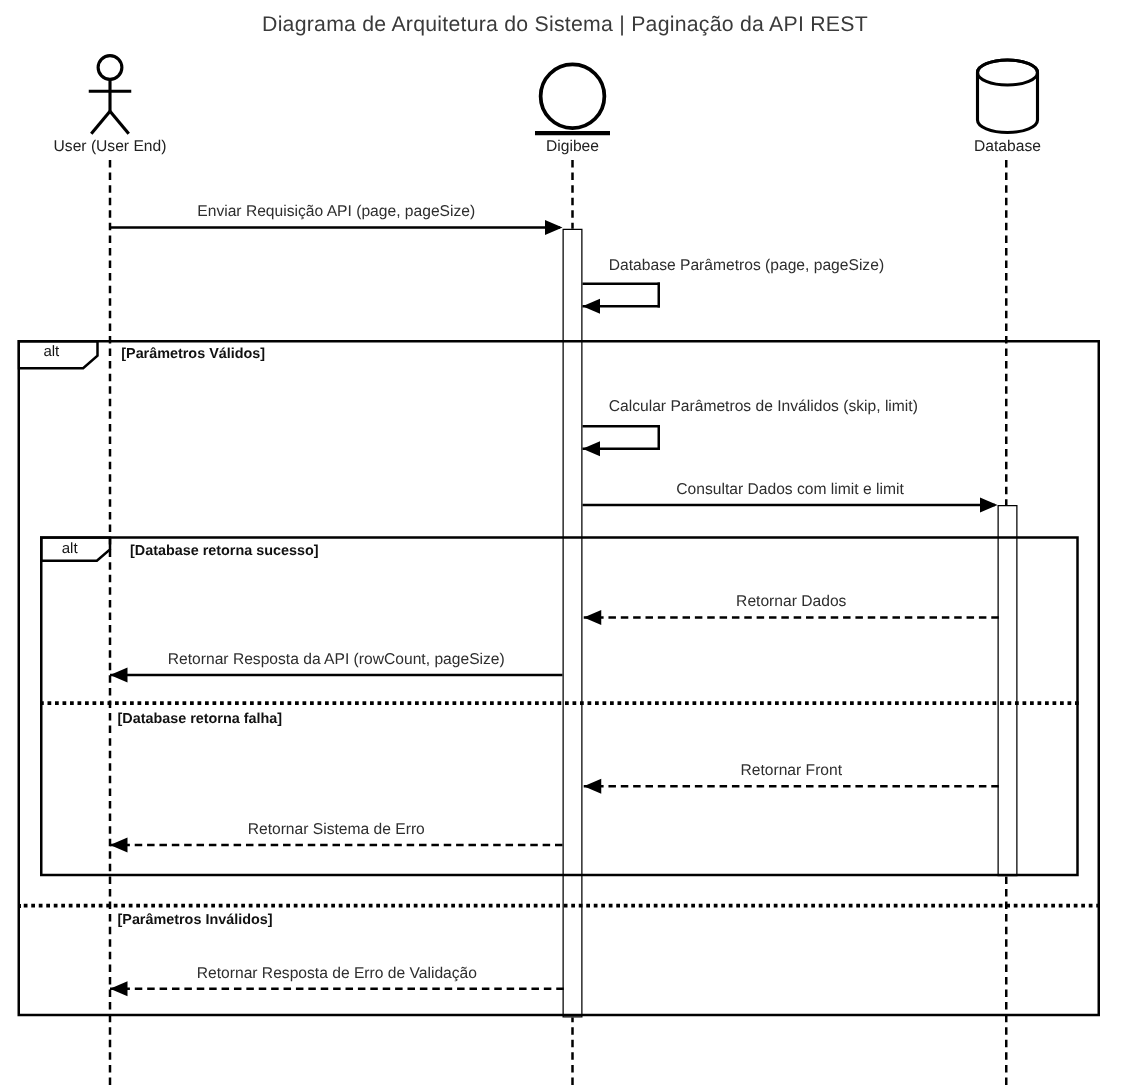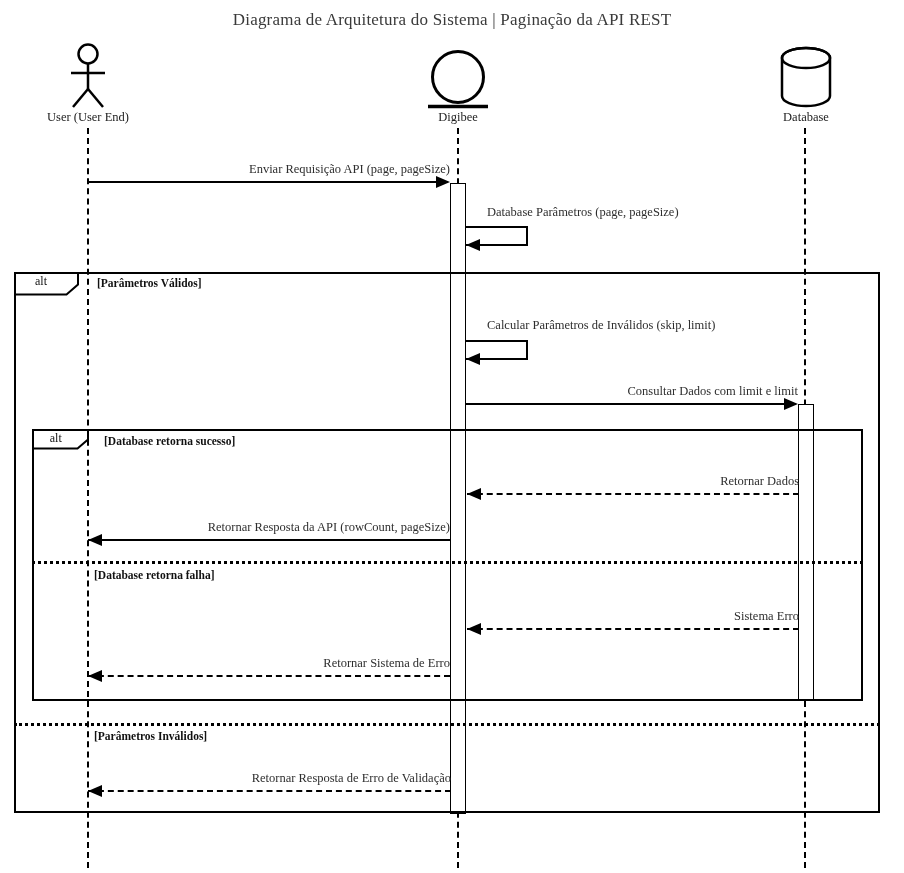--- a/index.html
+++ b/index.html
@@ -1,18 +1,18 @@
 <!DOCTYPE html>
 <html><head>
 <meta charset="utf-8">
 <style>
   html,body{margin:0;padding:0;background:#fff;}
   .canvas{
     position:relative;width:904px;height:873px;background:#ffffff;
-    font-family:Liberation Serif, serif;color:#333;overflow:hidden;
+    font-family:Liberation Sans, sans-serif;color:#333;overflow:hidden;
   }
   .title{
     position:absolute;left:0;top:10px;width:904px;text-align:center;
     font-size:17px;color:#3a3a3a;letter-spacing:0.2px;
   }
   .lifeline{position:absolute;width:0;border-left:2px dashed #000;}
   .participant-label{
     position:absolute;font-size:12.5px;color:#222;text-align:center;white-space:nowrap;
   }
   .activation{
@@ -21,21 +21,21 @@
   .frame{position:absolute;border:2px solid #000;box-sizing:border-box;background:transparent;}
   .divider{position:absolute;height:0;border-top:3px dotted #000;}
   .guard{position:absolute;font-size:11.5px;font-weight:bold;color:#111;white-space:nowrap;}
   .alt-tab{position:absolute;}
   .alt-tab svg{position:absolute;left:0;top:0;}
   .alt-tab .op{
     position:absolute;left:0;top:2px;width:82%;text-align:center;
     font-size:12px;color:#111;
   }
   .msg-label{position:absolute;font-size:12.5px;color:#2e2e2e;white-space:nowrap;}
-  .msg-label.center{text-align:right;}
+  .msg-label.center{text-align:center;}
   .line{position:absolute;height:0;}
   .line.solid{border-top:2px solid #000;}
   .line.dashed{border-top:2px dashed #000;}
   .vline{position:absolute;width:0;border-left:2px solid #000;}
   .arrow{position:absolute;width:0;height:0;border-top:6px solid transparent;border-bottom:6px solid transparent;}
   .arrow.right{border-left:14px solid #000;}
   .arrow.left{border-right:14px solid #000;}
   svg path, svg circle, svg line, svg ellipse{fill:none;stroke:#000;}
 </style>
 </head>
@@ -136,21 +136,21 @@
     <div class="arrow left" style="left:467px;top:488px"></div>
   </div>
 
   <div>
     <div class="msg-label center" style="left:88px;top:520px;width:362px">Retornar Resposta da API (rowCount, pageSize)</div>
     <div class="line solid" style="left:88px;top:539px;width:362px"></div>
     <div class="arrow left" style="left:88px;top:534px"></div>
   </div>
 
   <div>
-    <div class="msg-label center" style="left:467px;top:609px;width:332px">Sistema Erro</div>
+    <div class="msg-label center" style="left:467px;top:609px;width:332px">Retornar Front</div>
     <div class="line dashed" style="left:467px;top:628px;width:332px"></div>
     <div class="arrow left" style="left:467px;top:623px"></div>
   </div>
 
   <div>
     <div class="msg-label center" style="left:88px;top:656px;width:362px">Retornar Sistema de Erro</div>
     <div class="line dashed" style="left:88px;top:675px;width:362px"></div>
     <div class="arrow left" style="left:88px;top:670px"></div>
   </div>
 

